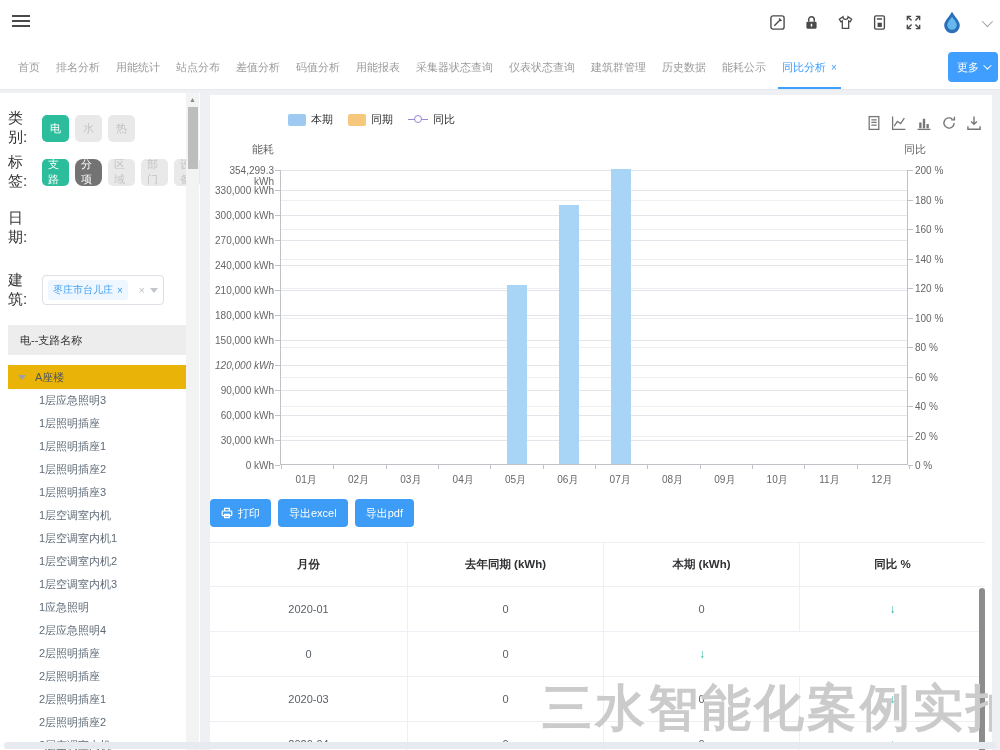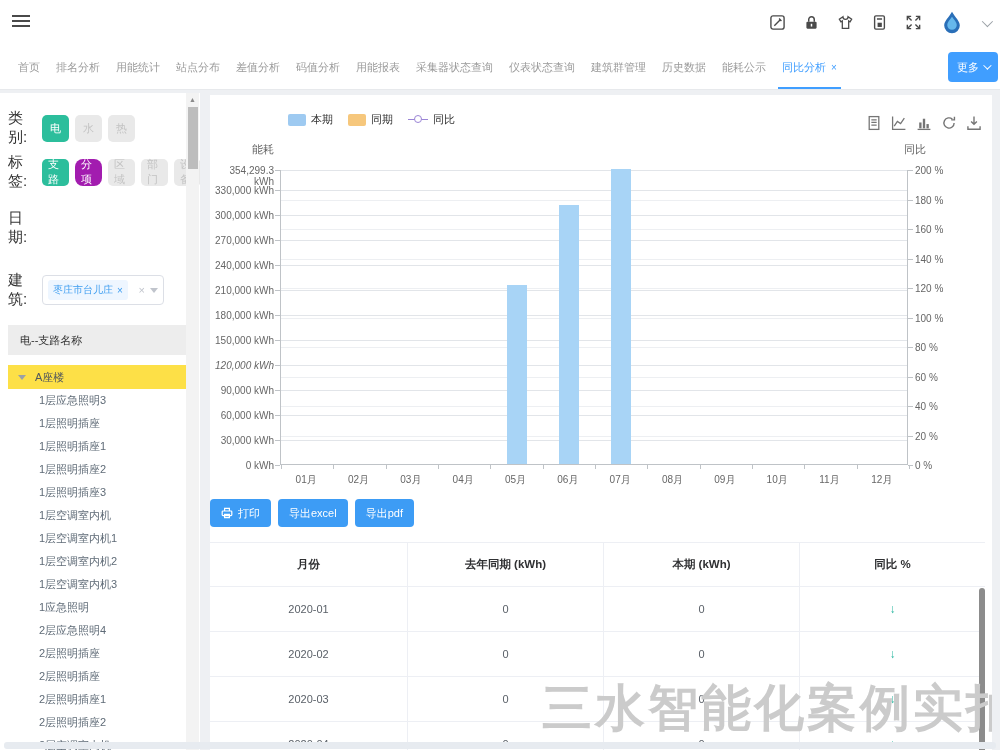--- a/index.html
+++ b/index.html
@@ -30,35 +30,35 @@
     transform:rotate(45deg) translateY(-2px); }
 
   
   .sidebar { position:absolute; top:93px; left:0; width:200px; bottom:0; background:#fff; overflow:hidden; }
   .sb-inner { width:186px; padding:8px 0 0 8px; }
   .frow { display:flex; align-items:center; margin-top:8px; }
   .flabel { width:34px; font-size:15px; color:#333; flex:none; }
   .chip { height:27px; min-width:27px; padding:0 6px; border-radius:5px; background:#e9e9e9; color:#c3c3c3;
     font-size:11px; display:flex; align-items:center; justify-content:center; margin-right:6px; cursor:pointer; }
   .chip.active { background:#2cbe9c; color:#fff; }
-  .chip.semi { background:#a21caf; color:#fff;border-radius:8px; }
+  .chip.semi { background:#737373; color:#fff;border-radius:8px; }
   .date-box { width:120px; height:28px; border:1px solid #dcdfe6; border-radius:4px; background:#fff;
     display:flex; align-items:center; padding:0 8px; gap:6px; cursor:text; }
   .date-box span { font-size:11px; color:#606266; }
   .sel-box { width:122px; height:30px; border:1px solid #dcdfe6; border-radius:4px; background:#fff;
     display:flex; align-items:center; padding:0 5px; cursor:pointer; }
   .sel-tag { background:#eef6ff; color:#3d9df0; font-size:10px; height:20px; border-radius:3px;
     display:flex; align-items:center; padding:0 5px; gap:4px; white-space:nowrap; }
   .sel-tag b { font-weight:normal; font-size:10px; cursor:pointer; }
   .sel-clear { margin-left:auto; color:#c0c4cc; font-size:11px; cursor:pointer; }
   .sel-caret { width:0; height:0; border-left:4px solid transparent; border-right:4px solid transparent;
     border-top:5px solid #c0c4cc; margin-left:5px; }
   .tree-header { margin-top:16px; width:186px; height:30px; background:#ededed; display:flex; align-items:center;
     padding-left:12px; font-size:11px; color:#333; }
-  .tree-root { margin-top:10px; width:186px; height:24px; background:#fde047; display:flex; align-items:center;
+  .tree-root { margin-top:10px; width:186px; height:24px; background:#eab308; display:flex; align-items:center;
     padding-left:10px; font-size:11px; color:#51575d; cursor:pointer; }
   .root-caret { width:0; height:0; border-left:4px solid transparent; border-right:4px solid transparent;
     border-top:5px solid #9aa0a6; margin-right:9px; }
   .tree-item { width:186px; height:23px; line-height:23px; padding-left:31px; font-size:11px; color:#5f6b77;
     white-space:nowrap; overflow:hidden; cursor:pointer; }
   .sb-scroll { position:absolute; right:1px; top:0; bottom:0; width:13px; background:#f3f3f3; }
   .sb-arrow { position:absolute; left:0; width:13px; height:12px; font-size:7px; color:#8a8a8a;
     display:flex; align-items:center; justify-content:center; cursor:pointer; }
   .sb-thumb { position:absolute; left:1.5px; top:14px; width:10px; height:62px; background:#bdbdbd; cursor:grab; }
 
@@ -445,21 +445,20 @@
     <div id="tbody">
         <div class="trow">
           <div class="tcell">2020-01</div>
           <div class="tcell">0</div>
           <div class="tcell">0</div>
           <div class="tcell">
             <span class="trend-down">↓</span>
           </div>
         </div>
         <div class="trow">
-          <div class="tcell">2020-02</div>
           <div class="tcell">0</div>
           <div class="tcell">0</div>
           <div class="tcell">
             <span class="trend-down">↓</span>
           </div>
         </div>
         <div class="trow">
           <div class="tcell">2020-03</div>
           <div class="tcell">0</div>
           <div class="tcell">0</div>

